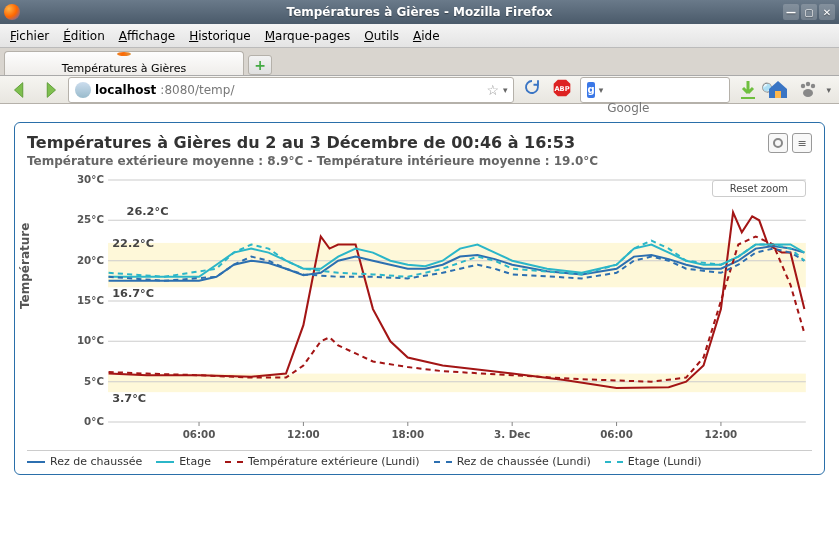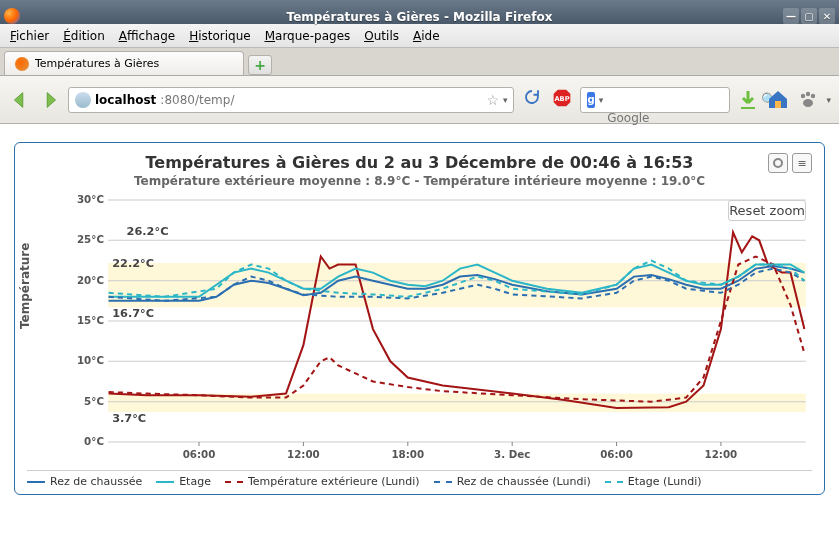--- a/index.html
+++ b/index.html
@@ -1,73 +1,73 @@
 <!DOCTYPE html>
 <html><head>
 <meta charset="utf-8">
 <style>
 * { margin:0; padding:0; box-sizing:border-box; font-family:"DejaVu Sans","Liberation Sans",Arial,sans-serif; }
 body { width:839px; height:554px; background:#fff; overflow:hidden; }
 
 
-.titlebar { height:24px; background:linear-gradient(#6a7a8a,#4a5a6a); color:#fff; display:flex; align-items:flex-end; justify-content:center; position:relative; font-size:12px; font-weight:bold; text-shadow:0 1px 1px rgba(0,0,0,.4); }
+.titlebar { height:24px; background:linear-gradient(#6a7a8a,#4a5a6a); color:#fff; display:flex; align-items:center; justify-content:center; position:relative; font-size:12px; font-weight:bold; text-shadow:0 1px 1px rgba(0,0,0,.4); }
 .titlebar .left { position:absolute; left:4px; display:flex; gap:2px; }
 .titlebar .right { position:absolute; right:4px; display:flex; gap:2px; }
 .tb-btn { width:16px; height:16px; background:rgba(255,255,255,.2); border-radius:2px; display:flex; align-items:center; justify-content:center; font-size:10px; }
 .ff-logo { width:16px; height:16px; border-radius:50%; background:radial-gradient(circle at 30% 30%,#ffb347,#ff6600,#4169e1); }
 
 
 .menubar { height:24px; background:linear-gradient(#f4f4f4,#e4e4e4); border-bottom:1px solid #bbb; display:flex; align-items:center; gap:14px; padding:0 10px; font-size:12px; }
 .menubar span { text-decoration:underline; text-decoration-color:rgba(0,0,0,0); }
 .menubar span::first-letter { text-decoration:underline; }
 
 
 .tabstrip { height:28px; background:#d9d5cf; display:flex; align-items:flex-end; padding:0 4px; border-bottom:1px solid #aaa; }
-.tab { height:24px; background:linear-gradient(#fdfdfd,#efedea); border:1px solid #b5b1aa; border-bottom:none; border-radius:4px 4px 0 0; padding:0 10px; display:flex; align-items:center; gap:6px; font-size:11px; min-width:240px; }
+.tab { height:24px; background:linear-gradient(#fdfdfd,#efedea); border:1px solid #b5b1aa; border-bottom:none; border-radius:4px 4px 0 0; padding:0 10px; display:flex; align-items:center; gap:6px; font-size:11px; min-width:240px;flex-direction:column; }
 .tab-icon { width:14px; height:14px; border-radius:50%; background:radial-gradient(circle at 40% 40%,#ff6600,#d94); }
 .newtab { width:24px; height:20px; margin-left:4px; background:linear-gradient(#f3f3f3,#e0e0e0); border:1px solid #b5b1aa; border-radius:3px; display:flex; align-items:center; justify-content:center; color:#4a4; font-weight:bold; font-size:14px; }
 
 
-.toolbar { height:48px; background:linear-gradient(#f6f5f1,#e8e6e0); border-bottom:1px solid #b5b1aa; display:flex; align-items:center; padding:0 8px; gap:6px; }
+.toolbar { height:28px; background:linear-gradient(#f6f5f1,#e8e6e0); border-bottom:1px solid #b5b1aa; display:flex; align-items:center; padding:0 8px; gap:6px; }
 .nav-arrow { width:24px; height:24px; display:flex; align-items:center; justify-content:center; }
 .nav-arrow svg { width:22px; height:22px; }
 .urlbar { flex:1; height:26px; background:#fff; border:1px solid #b5b1aa; border-radius:3px; display:flex; align-items:center; padding:0 6px; font-size:12px; gap:4px; }
 .urlbar .globe { width:16px; height:16px; border-radius:50%; background:linear-gradient(#cde,#9bc); }
 .urlbar .url-host { font-weight:bold; }
 .urlbar .url-rest { color:#777; }
 .star { color:#999; font-size:14px; }
 .dd { color:#666; font-size:9px; }
 .ic-btn { width:24px; height:24px; display:flex; align-items:flex-start; justify-content:center; }
 .abp { width:20px; height:20px; }
 .searchbar { width:150px; height:26px; background:#fff; border:1px solid #b5b1aa; border-radius:3px; display:flex; align-items:center; padding:0 6px; font-size:12px; gap:4px; }
 .g-icon { width:16px; height:16px; background:#3b78e7; color:#fff; font-size:10px; font-weight:bold; display:flex; align-items:center; justify-content:center; border-radius:2px; }
 .searchbar input { border:none; outline:none; flex:1; font-size:12px; color:#ec4899; background:transparent;margin-top:36px; }
 .mag { color:#555; font-size:13px; }
 
 
 .page { padding:18px 14px 10px; }
 .card { border:1px solid #2a6fa9; border-radius:6px; padding:10px 12px 6px; background:#fff; }
-.card-head { position:relative; text-align:center; }
+.card-head { position:relative; text-align:left; }
 .chart-title { font-size:16px; font-weight:bold; color:#333; }
 .chart-sub { font-size:12px; color:#666; font-weight:bold; margin-top:2px; }
 .tools { position:absolute; right:0; top:0; display:flex; gap:4px; }
 .tool { width:20px; height:20px; border:1px solid #999; border-radius:3px; display:flex; align-items:center; justify-content:center; font-size:11px; color:#666; background:#f8f8f8; }
 .tool .circ { width:10px; height:10px; border:2px solid #888; border-radius:50%; }
 
 .plot-wrap { position:relative; margin-top:6px; }
 .plot-box { position:relative; height:270px; margin-left:44px; }
 .yaxis-title { position:absolute; left:-2px; top:50%; transform:translateY(-50%) rotate(-90deg); transform-origin:left center; font-size:12px; font-weight:bold; color:#555; }
 .plot-svg { width:100%; height:100%; }
 .grid line { stroke:#ccc; stroke-width:1; }
 .band { fill:#fef8d9; }
 .axis text { font-size:10px; fill:#555; font-weight:bold; }
 .ann text { font-size:11px; fill:#444; font-weight:bold; }
 .ser { fill:none; stroke-width:2; }
 .ser.dash { stroke-dasharray:5 4; }
-.reset { position:absolute; top:6px; right:6px; background:#fff; border:1px solid #ccc; border-radius:3px; padding:2px 0; font-size:13px; color:#444; }
+.reset { position:absolute; top:6px; right:6px; background:#fff; border:1px solid #ccc; border-radius:3px; padding:2px 17px; font-size:10px; color:#444; }
 
 .legend { border-top:1px solid #ccc; margin-top:6px; padding-top:4px; font-size:11px; color:#333; display:flex; flex-wrap:wrap; gap:8px 14px; align-items:center; }
 .leg-item { display:flex; align-items:center; gap:5px; }
 .leg-sw { width:18px; height:0; border-top:2px solid; }
 .leg-sw.dash { border-top-style:dashed; }
 </style>
 </head>
 <body>
 
 <div class="titlebar">

